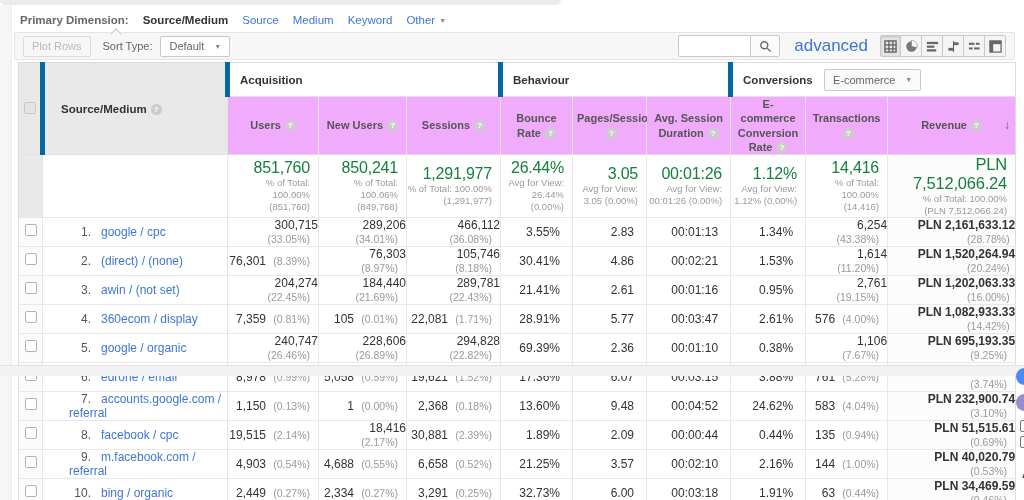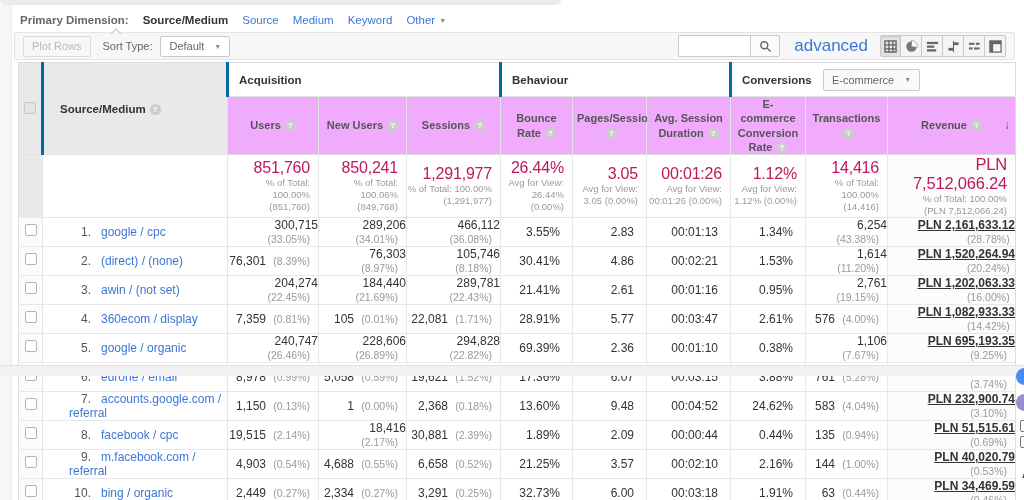--- a/index.html
+++ b/index.html
@@ -61,21 +61,21 @@
     background:#f4f4f4; display:flex; align-items:center; justify-content:center; cursor:pointer; }
   .vbtn:first-child { border-left:1px solid #c9c9c9; border-radius:2px 0 0 2px; }
   .vbtn:last-child { border-radius:0 2px 2px 0; }
   .vbtn.active { background:#e4e4e4; box-shadow:inset 0 1px 2px rgba(0,0,0,.15); }
 
   
   table { border-collapse:collapse; table-layout:fixed; width:997px; margin:2px 0 0 6px;
     border:1px solid #dcdcdc; font-size:12px; }
   th,td { vertical-align:middle; }
   .row-groups th { height:34px; background:#fff; border-bottom:1px solid #e2e2e2;
-    border-left:3px solid #0369a1; text-align:left; padding-left:10px;
+    border-left:5px solid #0369a1; text-align:left; padding-left:10px;
     font-size:11.5px; color:#333; }
   th.c-check { background:#e9e9e9; border-left:none; text-align:center; padding:0; }
   th.c-dim { background:#e9e9e9; font-weight:bold; font-size:11.5px; padding-left:16px; }
   th.grp-conv { display:table-cell; }
   .grp-label { font-weight:bold; margin-right:8px; }
   .conv-btn { height:22px; background:#fafafa; }
   .row-metrics th { height:42px; background:#f0abfc; border-left:1px solid #e2e2e2;
     border-bottom:1px solid #dcdcdc; font-size:11px; color:#555; text-align:center;
     font-weight:bold; padding:0 4px; position:relative; line-height:1.3; }
   .qicon { display:inline-block; width:11px; height:11px; line-height:11px; border-radius:50%;
@@ -92,28 +92,28 @@
   .rank { display:inline-block; width:22px; text-align:right; color:#555; margin-right:10px; }
   tbody tr { border-top:1px solid #e8e8e8; }
   tbody td { height:24px; }
   td.c-m { border-left:1px solid #e8e8e8; }
   td.haspct { text-align:right; }
   td.haspct .val { display:inline-block; }
   td.haspct .pct { display:inline-block; width:52px; text-align:right; color:#9a9a9a;
     font-size:10.5px; padding-right:8px; }
   td.plain { text-align:right; padding-right:12px; }
   td.rev { background:#fcfcfc; }
-  td.rev .val { font-weight:bold;text-decoration:underline; }
+  td.rev .val { font-weight:bold; }
   td.rev .pct { width:48px; }
 
   tr.totals-row { border-top:none; }
   tr.totals-row td { height:55px; }
   tr.totals-row td.c-check { background:#e9e9e9; }
   td.tot { text-align:right; padding-right:8px; border-left:1px solid #e8e8e8; }
-  .t-main { font-size:16px; color:#be185d; letter-spacing:-0.2px; }
+  .t-main { font-size:16px; color:#15803d; letter-spacing:-0.2px; }
   td.tot.rev .t-main { font-size:16.5px; font-weight:normal; }
   .t-sub { font-size:9.5px; color:#9a9a9a; line-height:1.25; }
 </style>
 </head>
 <body>
 
 <div class="page">
   <div class="top-bar"></div>
   <div class="left-strip"></div>
   <div class="ptr"></div>

